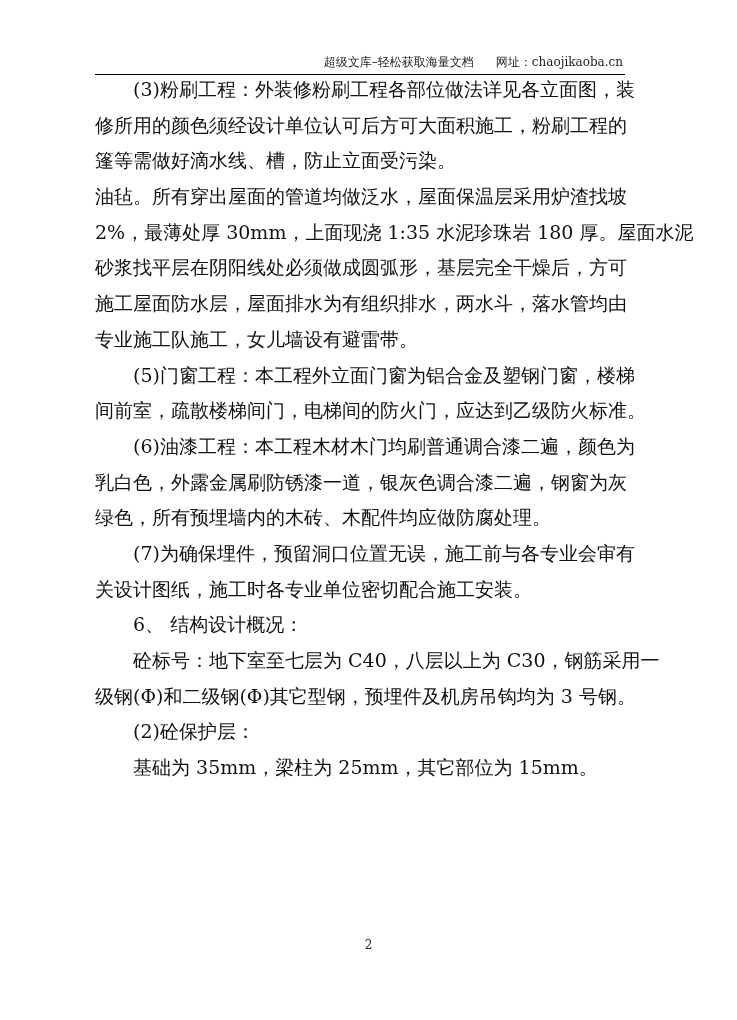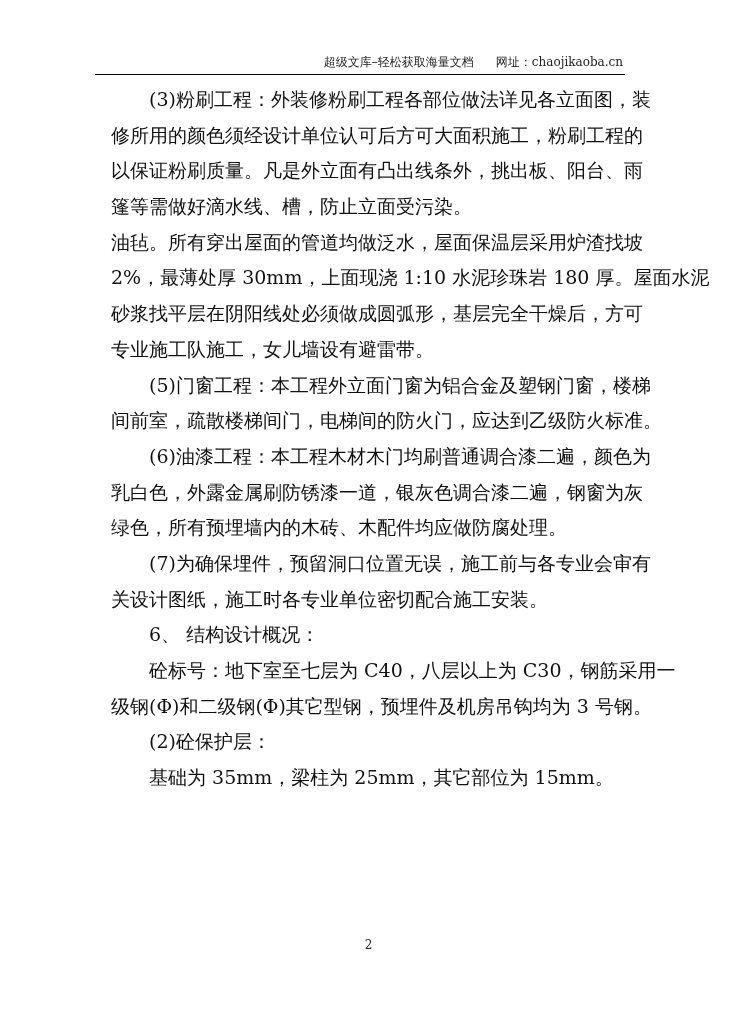--- a/index.html
+++ b/index.html
@@ -3,43 +3,43 @@
 <meta charset="utf-8">
 <style>
   html, body { margin: 0; padding: 0; background: #ffffff; }
   body { width: 737px; height: 1020px; position: relative; overflow: hidden;
          font-family: "DejaVu Serif", "Liberation Serif", serif; color: #111; }
   .header { position: absolute; left: 95px; width: 530px; top: 52px; height: 22px;
             border-bottom: 1px solid #000; }
   .header-text { position: absolute; right: 2px; bottom: 3px; font-size: 12px; color: #222;
                  font-family: "DejaVu Serif", "Liberation Serif", serif; white-space: nowrap; margin-left: 36px; }
   .header-text .gap { display: inline-block; width: 22px; }
-  .body { position: absolute; left: 95px; top: 82px; width: 530px; margin-left: 16px; }
+  .body { position: absolute; left: 95px; top: 72px; width: 530px; }
   .line { height: 35.7px; line-height: 35.7px; font-size: 19px; white-space: nowrap;
           text-align: justify; text-align-last: justify; letter-spacing: 0; overflow: visible; }
   .line.indent { padding-left: 38px; }
   .line.last { text-align-last: left; }
   .page-number { position: absolute; left: 0; width: 737px; top: 938px; text-align: center;
                  font-size: 12px; color: #222; }
 </style>
 </head>
 <body>
 
 <div class="header">
   <div class="header-text"><span>超级文库–轻松获取海量文档</span><span class="gap"></span><span>网址：chaojikaoba.cn</span></div>
 </div>
 
 <div class="body">
   <div class="line indent">(3)粉刷工程：外装修粉刷工程各部位做法详见各立面图，装</div>
   <div class="line">修所用的颜色须经设计单位认可后方可大面积施工，粉刷工程的</div>
-  <div class="line">以保证粉刷质量。凡是外立面有凸出线条外，挑出板、阳台、雨</div>
   <div class="line last">篷等需做好滴水线、槽，防止立面受污染。</div>
   <div class="line">油毡。所有穿出屋面的管道均做泛水，屋面保温层采用炉渣找坡</div>
-  <div class="line">2%，最薄处厚 30mm，上面现浇 1:10 水泥珍珠岩 180 厚。屋面水泥</div>
+  <div class="line">2%，最薄处厚 30mm，上面现浇 1:35 水泥珍珠岩 180 厚。屋面水泥</div>
   <div class="line">砂浆找平层在阴阳线处必须做成圆弧形，基层完全干燥后，方可</div>
+  <div class="line">施工屋面防水层，屋面排水为有组织排水，两水斗，落水管均由</div>
   <div class="line last">专业施工队施工，女儿墙设有避雷带。</div>
   <div class="line indent">(5)门窗工程：本工程外立面门窗为铝合金及塑钢门窗，楼梯</div>
   <div class="line last">间前室，疏散楼梯间门，电梯间的防火门，应达到乙级防火标准。</div>
   <div class="line indent">(6)油漆工程：本工程木材木门均刷普通调合漆二遍，颜色为</div>
   <div class="line">乳白色，外露金属刷防锈漆一道，银灰色调合漆二遍，钢窗为灰</div>
   <div class="line last">绿色，所有预埋墙内的木砖、木配件均应做防腐处理。</div>
   <div class="line indent">(7)为确保埋件，预留洞口位置无误，施工前与各专业会审有</div>
   <div class="line last">关设计图纸，施工时各专业单位密切配合施工安装。</div>
   <div class="line indent last">6、 结构设计概况：</div>
   <div class="line indent">砼标号：地下室至七层为 C40，八层以上为 C30，钢筋采用一</div>

